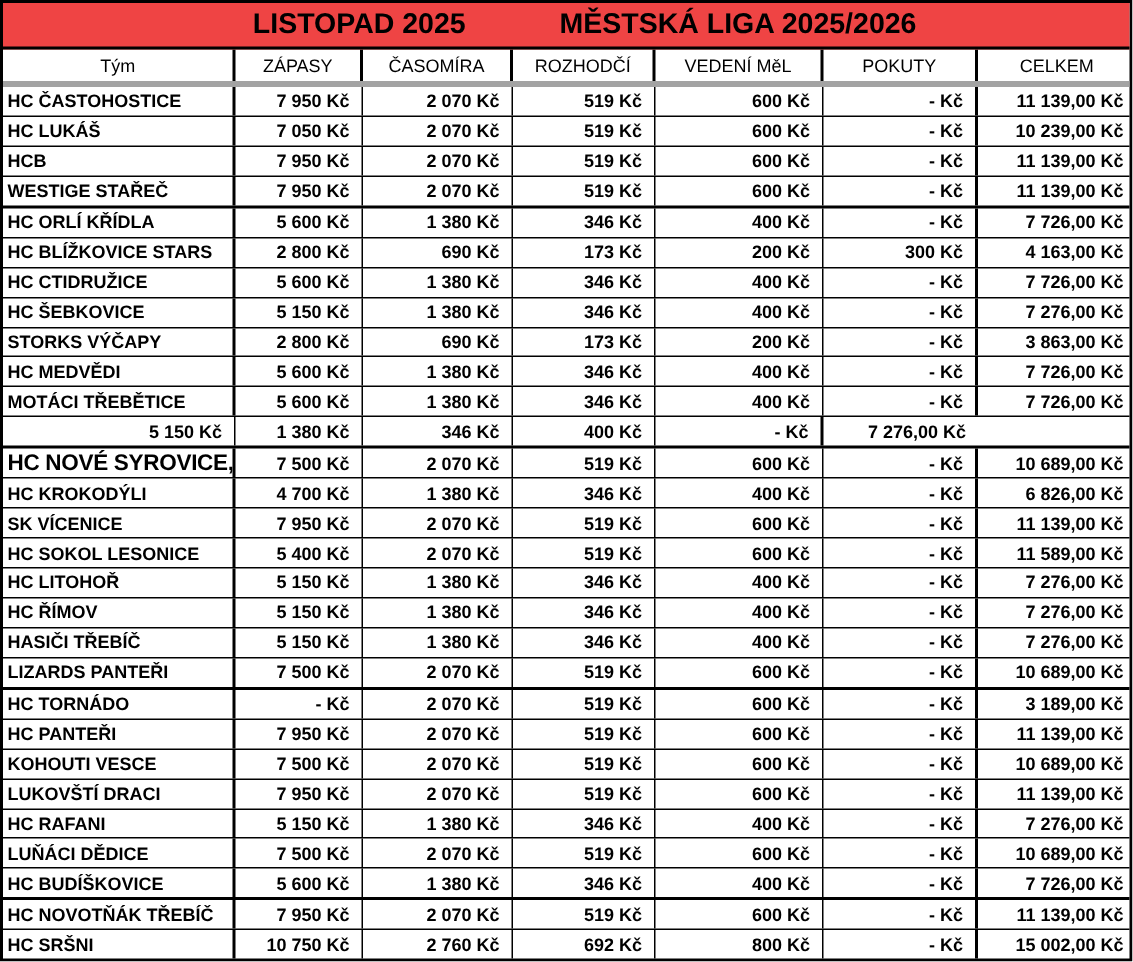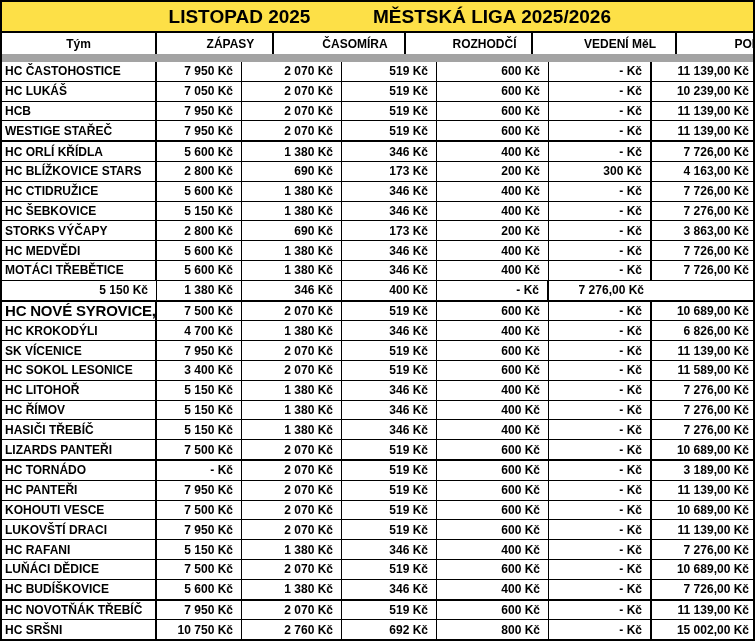--- a/index.html
+++ b/index.html
@@ -29,22 +29,22 @@
   .t-month{left:150px;width:175px;}
   .t-league{left:345px;width:290px;}
   
   .grid7{
     display:grid;
     grid-template-columns:155px 85px 100px 95px 112px 103px 105px;
   }
   
   .header-row{
     height:21px;flex:0 0 21px;
-    border-bottom:8px solid #a3a3a3;
-    font-weight:bold;font-size:12px;gap:32px;
+    border-bottom:4px solid #a3a3a3;
+    font-weight:normal;font-size:12px;
   }
   .header-row .hcell{
     display:flex;align-items:center;justify-content:center;
     border-right:2px solid #000;
     box-sizing:border-box;
     white-space:nowrap;
     overflow:hidden;
   }
   .header-row .hcell:last-child{border-right:none;}
   
@@ -62,21 +62,21 @@
   .cell.c1,.cell.c2,.cell.c3,.cell.c4{border-right:1px solid #000;}
   .cell.c5{border-right:2px solid #000;}
   .cell.num{justify-content:flex-end;padding-right:8px;}
   .cell.c0.small{font-size:15px;letter-spacing:-0.2px;}
 </style>
 </head>
 <body>
 
 <div class="sheet" style="background: rgb(255, 255, 255); color: rgb(0, 0, 0); border-color: rgb(0, 0, 0);">
 
-  <div class="title-bar" style="background: #fde047;">
+  <div class="title-bar" style="background: #ef4444;">
     <span class="t t-month">LISTOPAD 2025</span>
     <span class="t t-league">MĚSTSKÁ LIGA 2025/2026</span>
   </div>
 
   <div class="header-row grid7">
   <div class="hcell">Tým</div>
 
   <div class="hcell">ZÁPASY</div>
 
   <div class="hcell">ČASOMÍRA</div>
@@ -235,21 +235,21 @@
     <div class="cell c1 num">7 950 Kč</div>
     <div class="cell c2 num">2 070 Kč</div>
     <div class="cell c3 num">519 Kč</div>
     <div class="cell c4 num">600 Kč</div>
     <div class="cell c5 num">- Kč</div>
     <div class="cell c6 num">11 139,00 Kč</div>
   </div>
 
   <div class="row grid7">
     <div class="cell c0">HC SOKOL LESONICE</div>
-    <div class="cell c1 num">3 400 Kč</div>
+    <div class="cell c1 num">5 400 Kč</div>
     <div class="cell c2 num">2 070 Kč</div>
     <div class="cell c3 num">519 Kč</div>
     <div class="cell c4 num">600 Kč</div>
     <div class="cell c5 num">- Kč</div>
     <div class="cell c6 num">11 589,00 Kč</div>
   </div>
 
   <div class="row grid7">
     <div class="cell c0">HC LITOHOŘ</div>
     <div class="cell c1 num">5 150 Kč</div>

